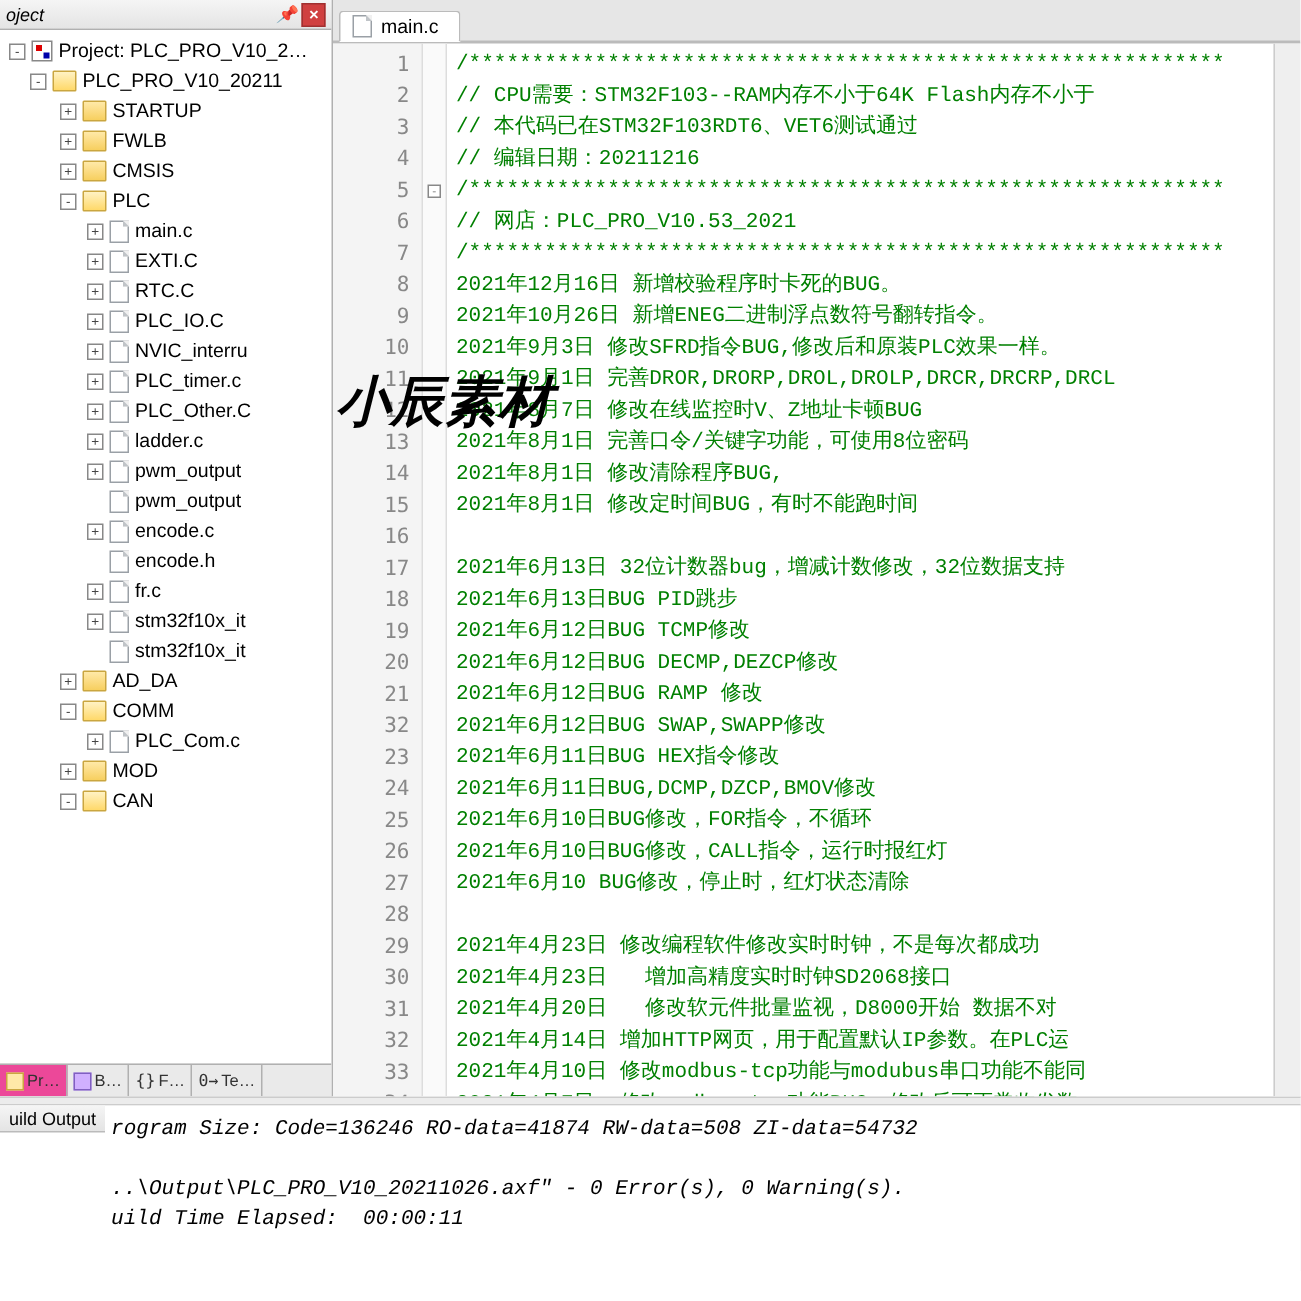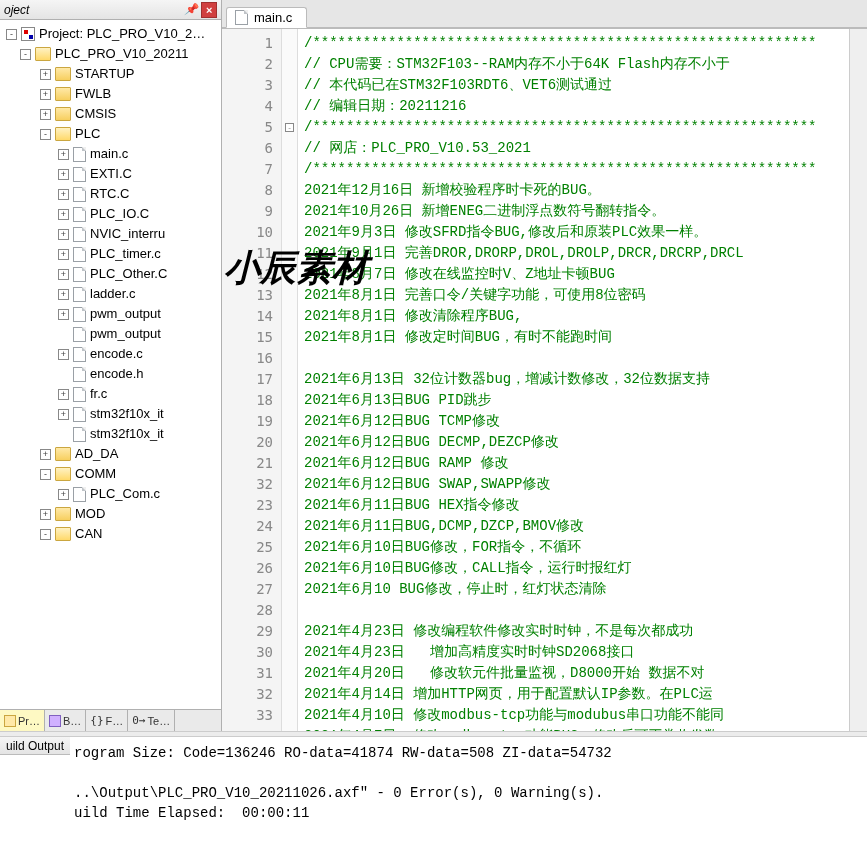--- a/index.html
+++ b/index.html
@@ -121,21 +121,21 @@
   background: #eaeaea;
   height: 22px;
   font-size: 11px;
 }
 .bottom-tab {
   padding: 2px 4px;
   border-right: 1px solid #b0b0b0;
   display: flex; align-items: center; gap: 2px;
   color: #333;
 }
-.bottom-tab.active { background: #fef9c3; }
+.bottom-tab.active { background: #ec4899; }
 .bottom-tab .smico { width: 12px; height: 12px; }
 .bi1 { background:#ffe9a8; border:1px solid #caa640;}
 .bi2 { background:#d0b0ff; border:1px solid #8060c0;}
 .editor-area {
   flex: 1;
   display: flex;
   flex-direction: column;
   background: #f5f5f5;
   overflow: hidden;
 }
@@ -237,21 +237,21 @@
 }
 .build-body {
   flex: 1;
   padding: 6px 4px;
   font-family: "Courier New", monospace;
   font-size: 14px;
   line-height: 20px;
   color: #000;
   overflow: hidden;
 }
-.build-body div { white-space: pre; }
+.build-body div { white-space: pre; font-style: italic; }
 .scrollbar-v {
   width: 18px;
   background: #efefef;
   border-left: 1px solid #ccc;
 }
 </style>
 </head>
 <body>
 
 <div class="main-row">

